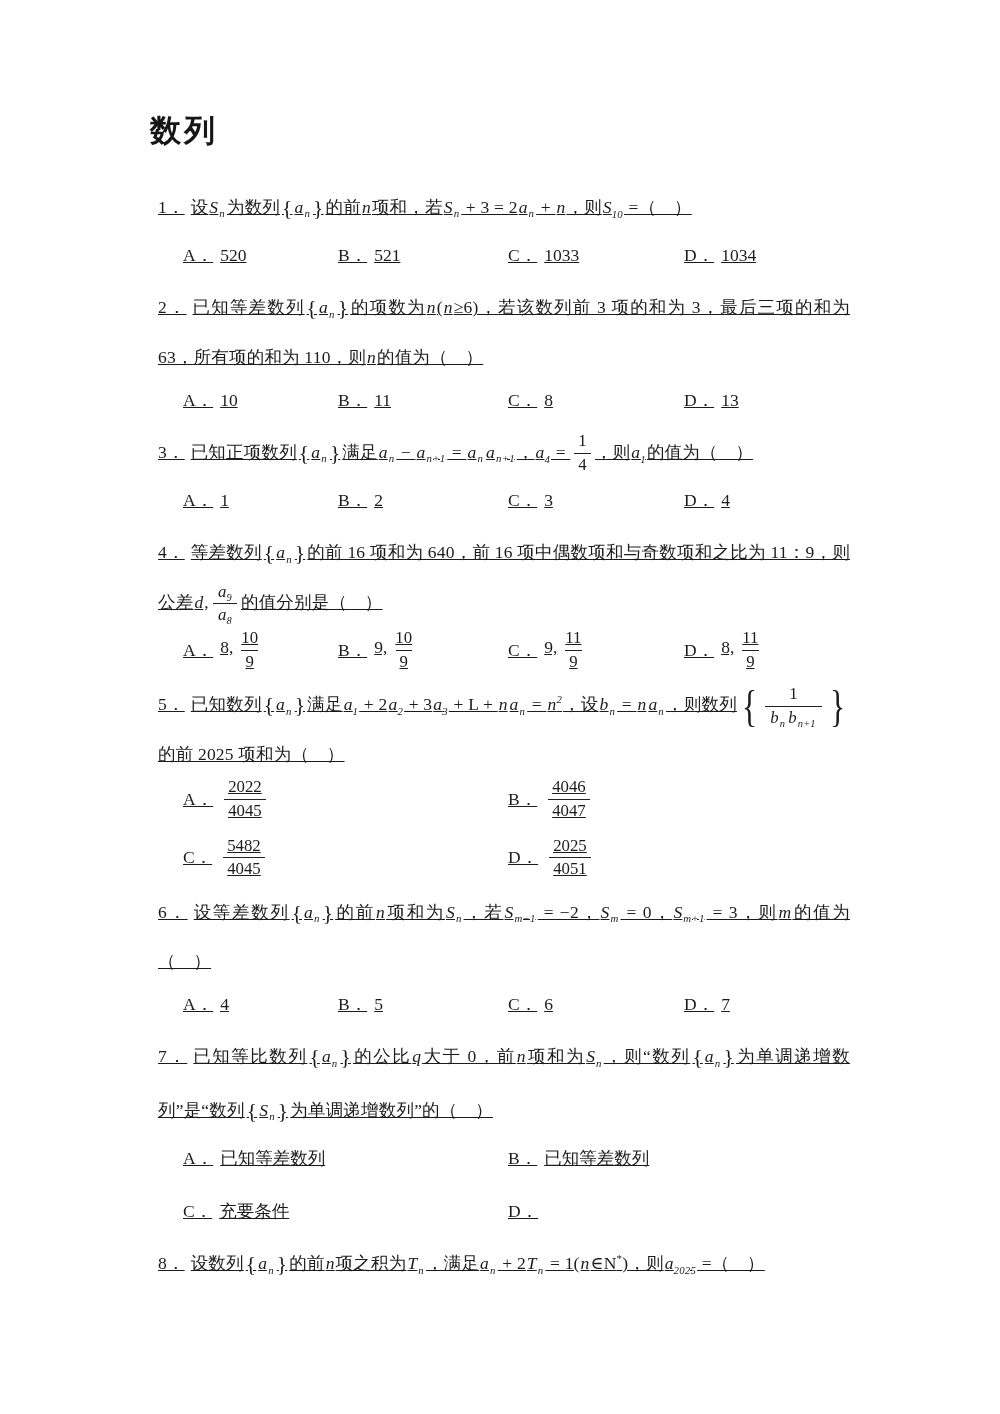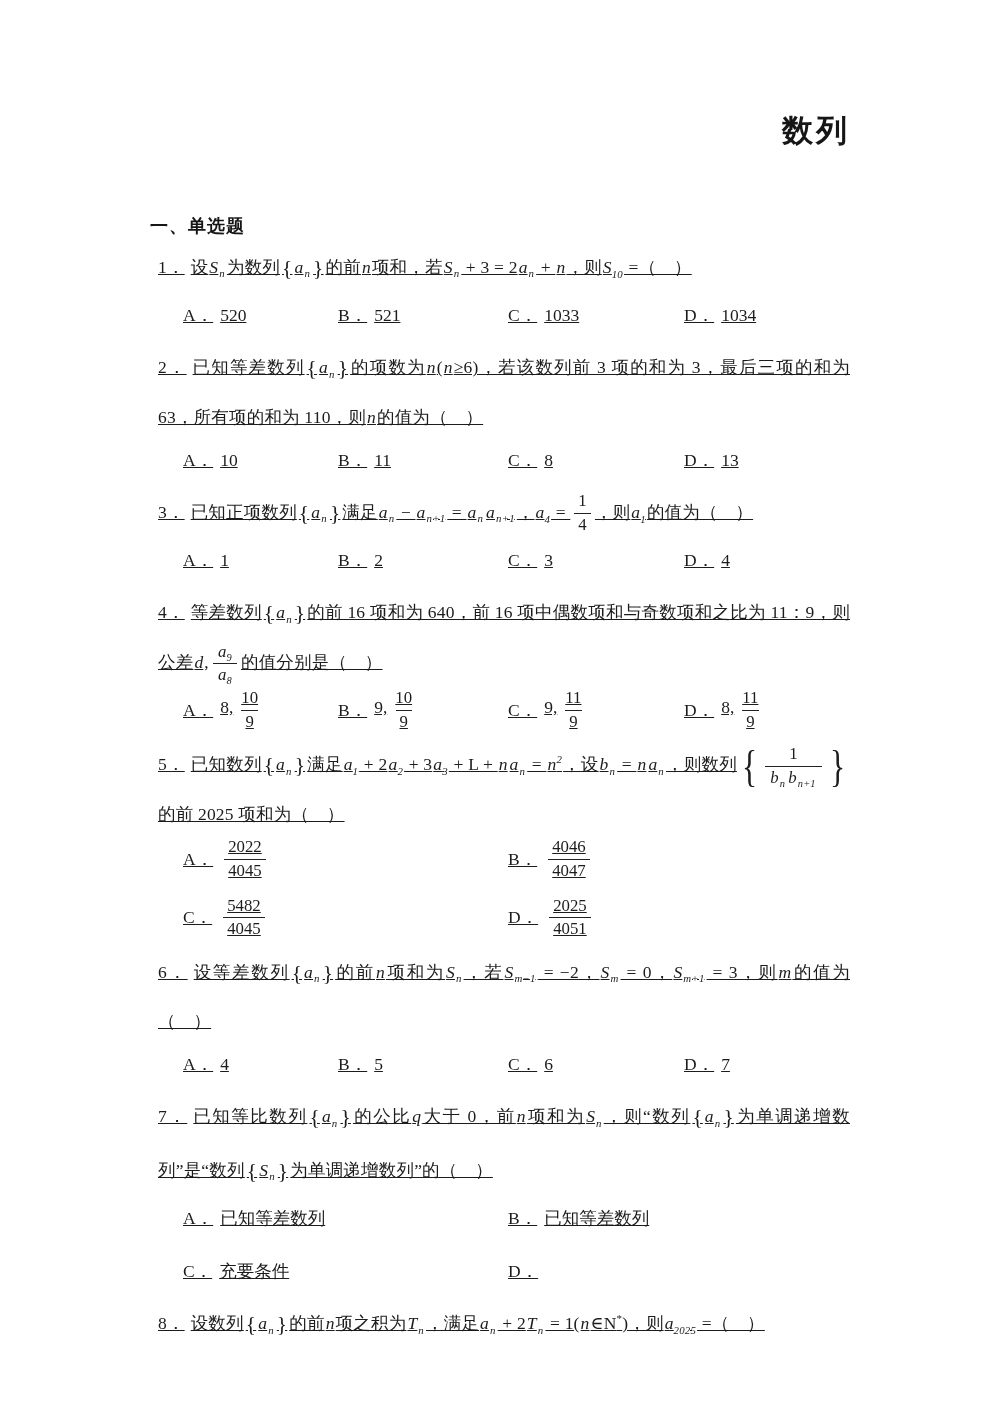--- a/index.html
+++ b/index.html
@@ -6,23 +6,23 @@
   body{
     width:1000px;height:1414px;overflow:hidden;background:#ffffff;
     font-family:"Liberation Serif","DejaVu Serif",serif;color:#1c1c1c;
   }
   .page{
     box-sizing:border-box;width:1000px;height:1414px;
     padding:110px 150px 36px 150px;
     display:flex;flex-direction:column;background:#ffffff;
   }
   .title{
-    text-align:right;font-size:31px;font-weight:bold;letter-spacing:3px;
+    text-align:left;font-size:31px;font-weight:bold;letter-spacing:3px;
     font-family:"Liberation Sans","DejaVu Sans",sans-serif;
-    margin:0 0 62px 0;color:#161616;
+    margin:0 0 30px 0;color:#161616;
   }
   .section-heading{
     font-size:18px;font-weight:bold;margin:0 0 4px 0;color:#161616;
     font-family:"Liberation Sans","DejaVu Sans",sans-serif;letter-spacing:1px;
   }
   .question{margin:0 0 2px 8px;text-decoration:underline;}
   .stem{
     font-size:17.5px;line-height:2.5;margin:0;text-align:justify;
     letter-spacing:0.2px;
   }
@@ -53,21 +53,20 @@
   .footer{
     margin-top:auto;text-align:center;font-size:15px;color:#2a2a2a;
     letter-spacing:0.5px;
   }
 </style>
 </head>
 <body>
 
 <div class="page">
   <h1 class="title">数列</h1>
-  <h2 class="section-heading">一、单选题</h2>
   <div>
       <div class="question">
         <p class="stem"><span class="qnum">1．</span><span class="mt">设</span><span class="mi">S<sub class="mi">n</sub></span><span class="mt">为数列</span><span class="grp"><span class="brace">{</span><span class="grp-c"><span class="mi">a<sub class="mi">n</sub></span></span><span class="brace">}</span></span><span class="mt">的前</span><span class="mi">n</span><span class="mt">项和，若</span><span class="mi">S<sub class="mi">n</sub></span><span class="mt"> + 3 = 2</span><span class="mi">a<sub class="mi">n</sub></span><span class="mt"> + </span><span class="mi">n</span><span class="mt">，则</span><span class="mi">S<sub>10</sub></span><span class="mt"> =（　）</span></p>
         <div class="options cols-4">
           <div class="option">
             <span class="opt-label">A．</span>
             <span class="opt-content">
               <span class="mt">520</span>
             </span>
           </div>

